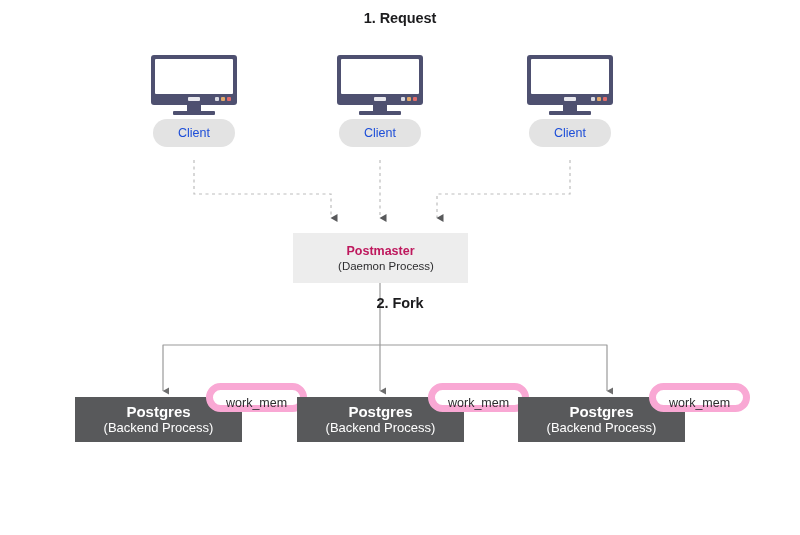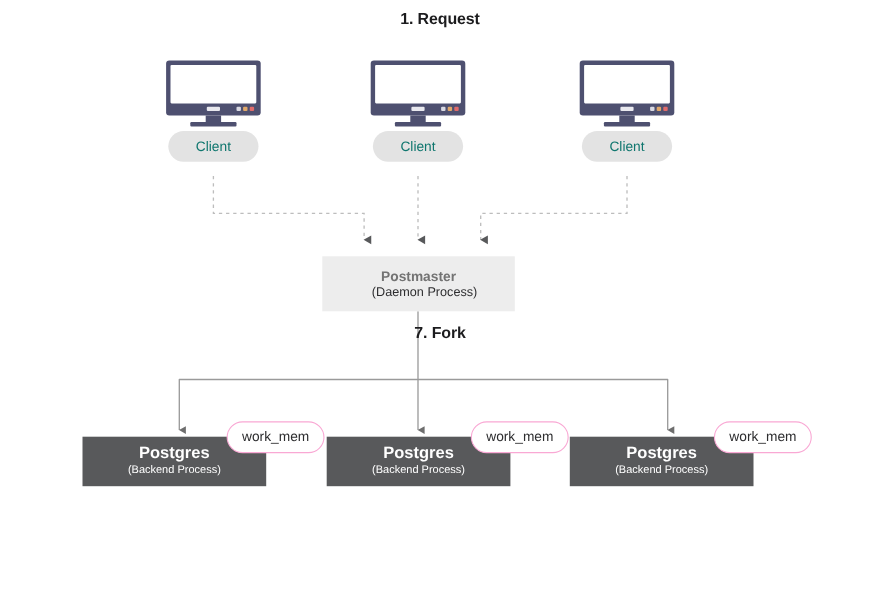--- a/index.html
+++ b/index.html
@@ -115,40 +115,40 @@
   .client-pill {
     position: relative;
     margin: 4px auto 0;
     width: 82px;
     height: 28px;
     line-height: 28px;
     background: #e3e3e3;
     border-radius: 14px;
     text-align: center;
     font-size: 12.5px;
-    color: #0f766e;
+    color: #1d4ed8;
   }
 
   
   #postmaster-box {
     position: absolute;
     left: 293px;
     top: 233px;
     width: 175px;
     height: 50px;
     background: #ededed;
     display: flex;
     flex-direction: column;
     align-items: center;
     justify-content: center;
   }
   #postmaster-box .title {
     font-size: 12.5px;
     font-weight: bold;
-    color: #737373;
+    color: #be185d;
     line-height: 16px;
   }
   #postmaster-box .subtitle {
     font-size: 11.5px;
     color: #2d2d2f;
     line-height: 15px;
     margin-left: 11px;
   }
 
   
@@ -168,34 +168,34 @@
     align-items: center;
     justify-content: center;
   }
   .backend-box .title {
     font-size: 15px;
     font-weight: bold;
     color: #ffffff;
     line-height: 16px;
   }
   .backend-box .subtitle {
-    font-size: 10px;
+    font-size: 13px;
     color: #ffffff;
     line-height: 15px;
   }
   .workmem-pill {
     position: absolute;
     left: 131px;
     top: -14px;
     height: 29px;
     line-height: 27px;
     padding: 0 13px;
     box-sizing: border-box;
     background: #ffffff;
-    border: 1px solid #f9a8d4;
+    border: 7px solid #f9a8d4;
     border-radius: 15px;
     font-size: 12.5px;
     color: #2d2d2f;
     white-space: nowrap;
   }
 </style>
 </head>
 <body>
 
 <div id="canvas">
@@ -219,21 +219,21 @@
     <g stroke="#9a9a9a" stroke-width="1.2" fill="none" stroke-linejoin="round">
       <path d="M380,283 L380,345"></path>
       <path d="M380,345 L163,345 L163,391" marker-end="url(#arrow-solid)"></path>
       <path d="M380,345 L380,391" marker-end="url(#arrow-solid)"></path>
       <path d="M380,345 L607,345 L607,391" marker-end="url(#arrow-solid)"></path>
     </g>
   </svg>
 
   <div class="step-label" id="step-request">1. Request</div>
 
-  <div class="step-label" id="step-fork">7. Fork</div>
+  <div class="step-label" id="step-fork">2. Fork</div>
 
   <div class="client-node" style="left:129px;">
     <div class="monitor">
       <div class="monitor-frame">
         <div class="monitor-screen"></div>
       </div>
       <div class="monitor-tab"></div>
       <div class="led led-1"></div>
       <div class="led led-2"></div>
       <div class="led led-3"></div>

